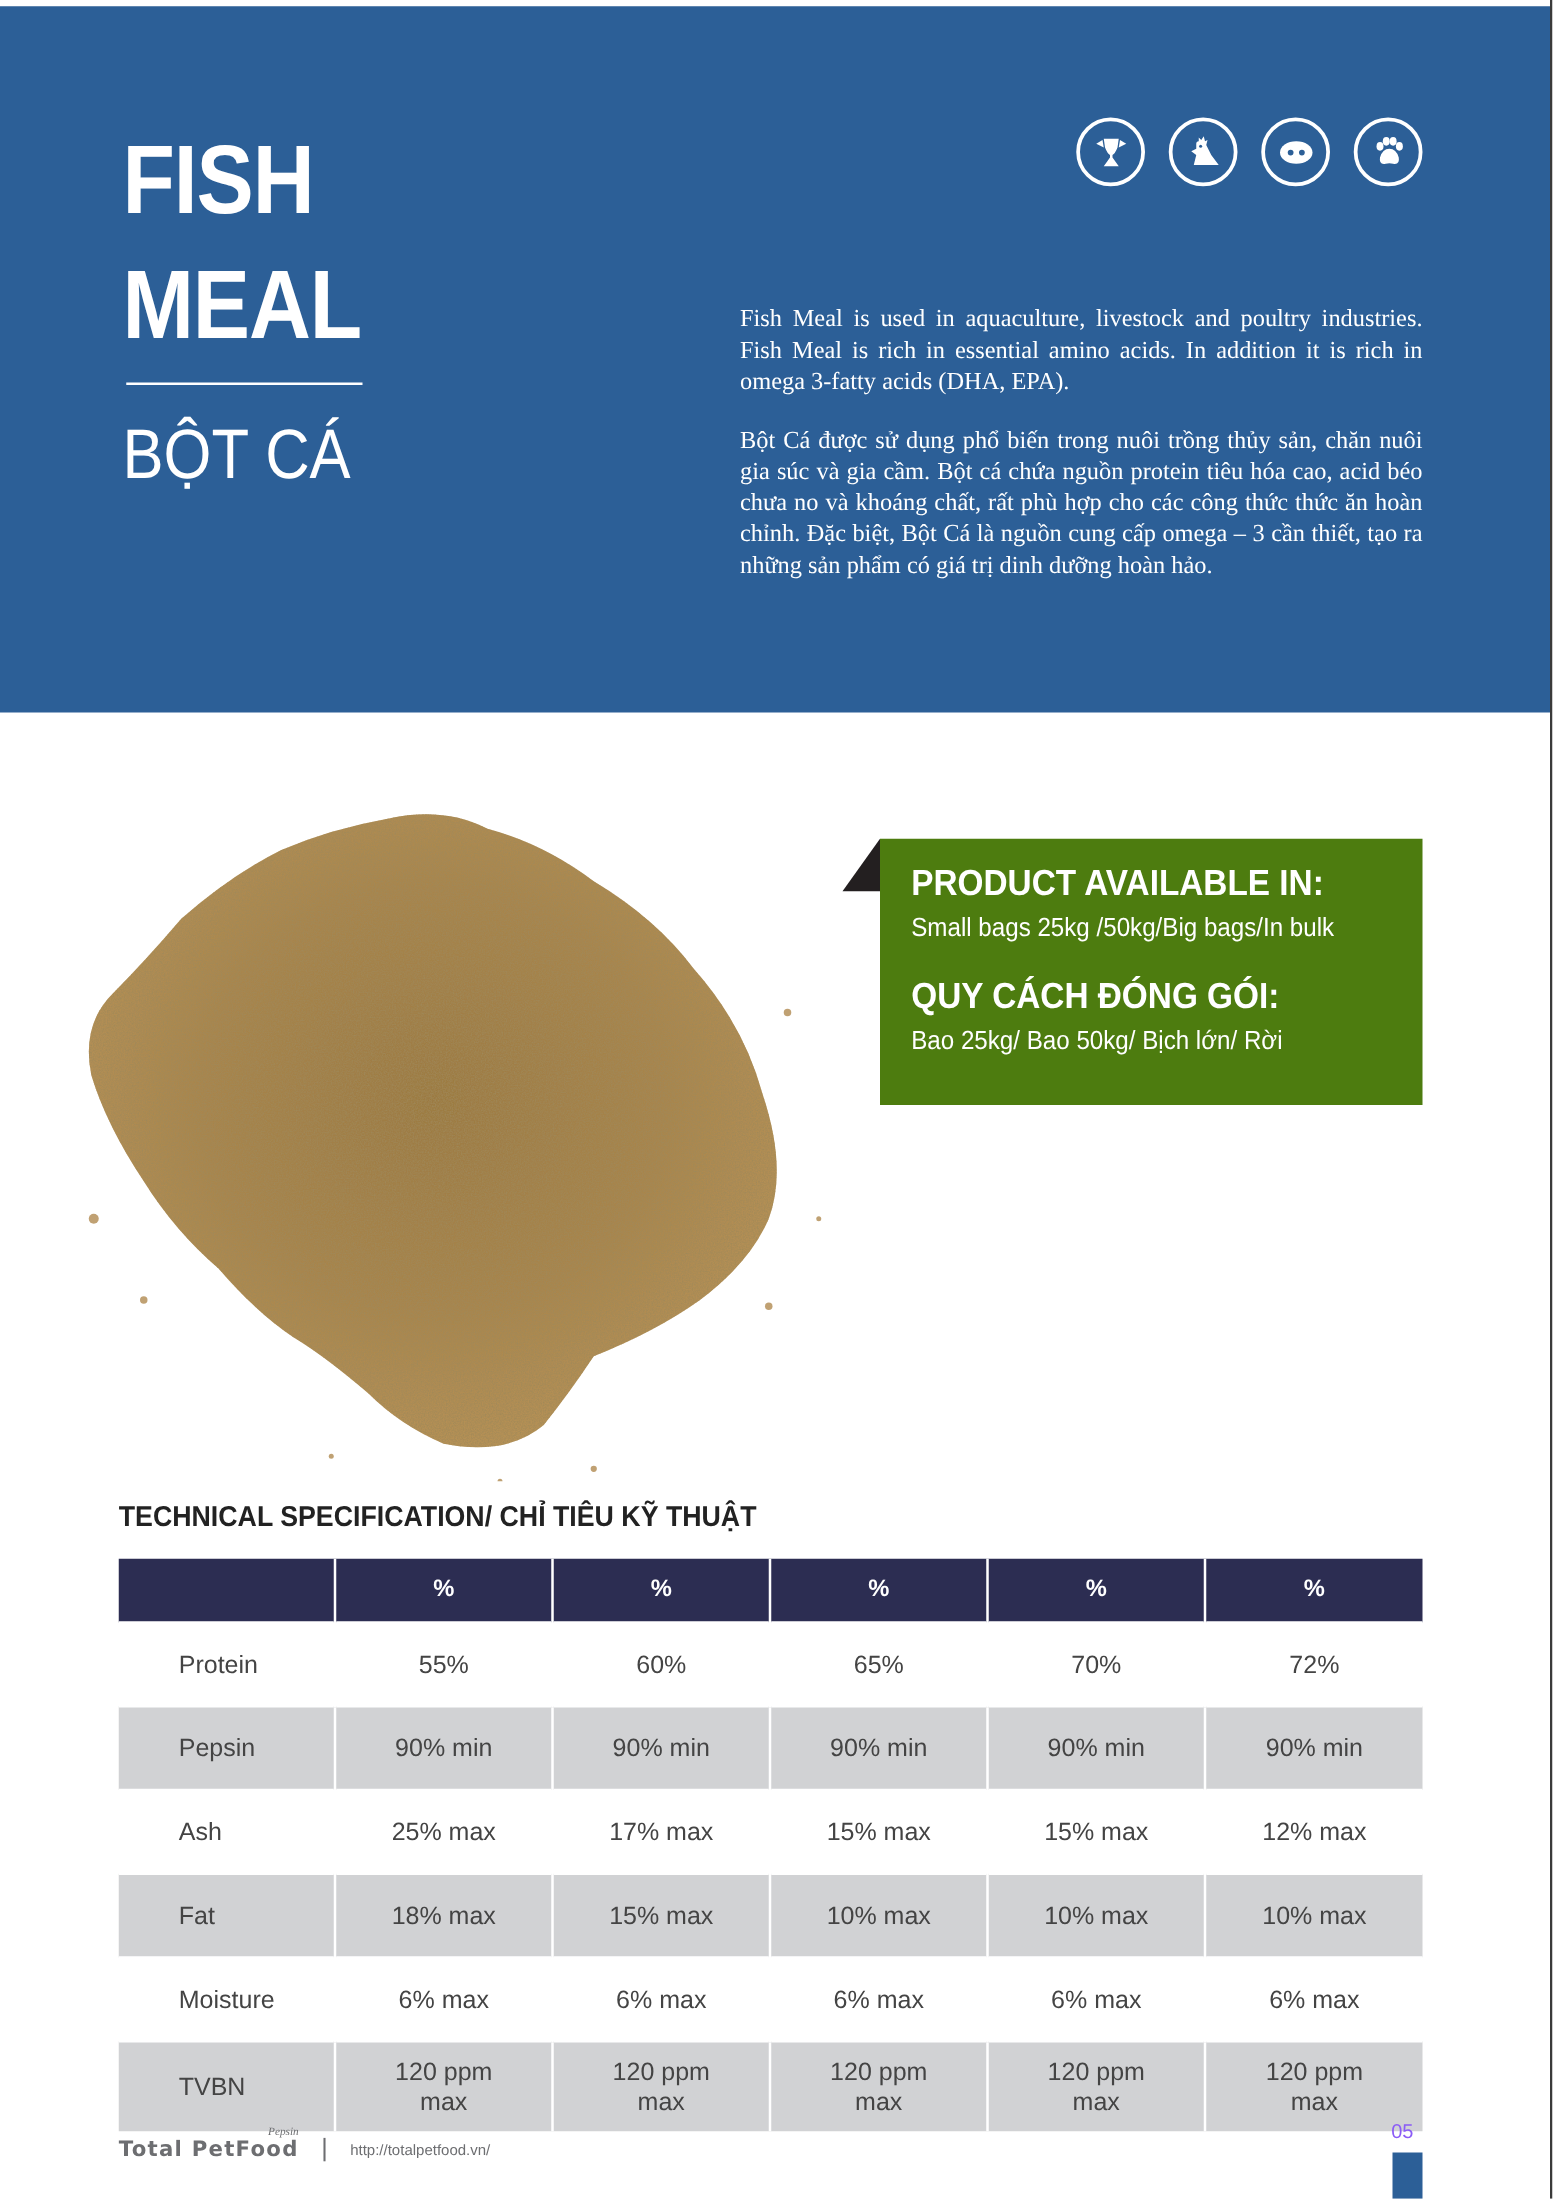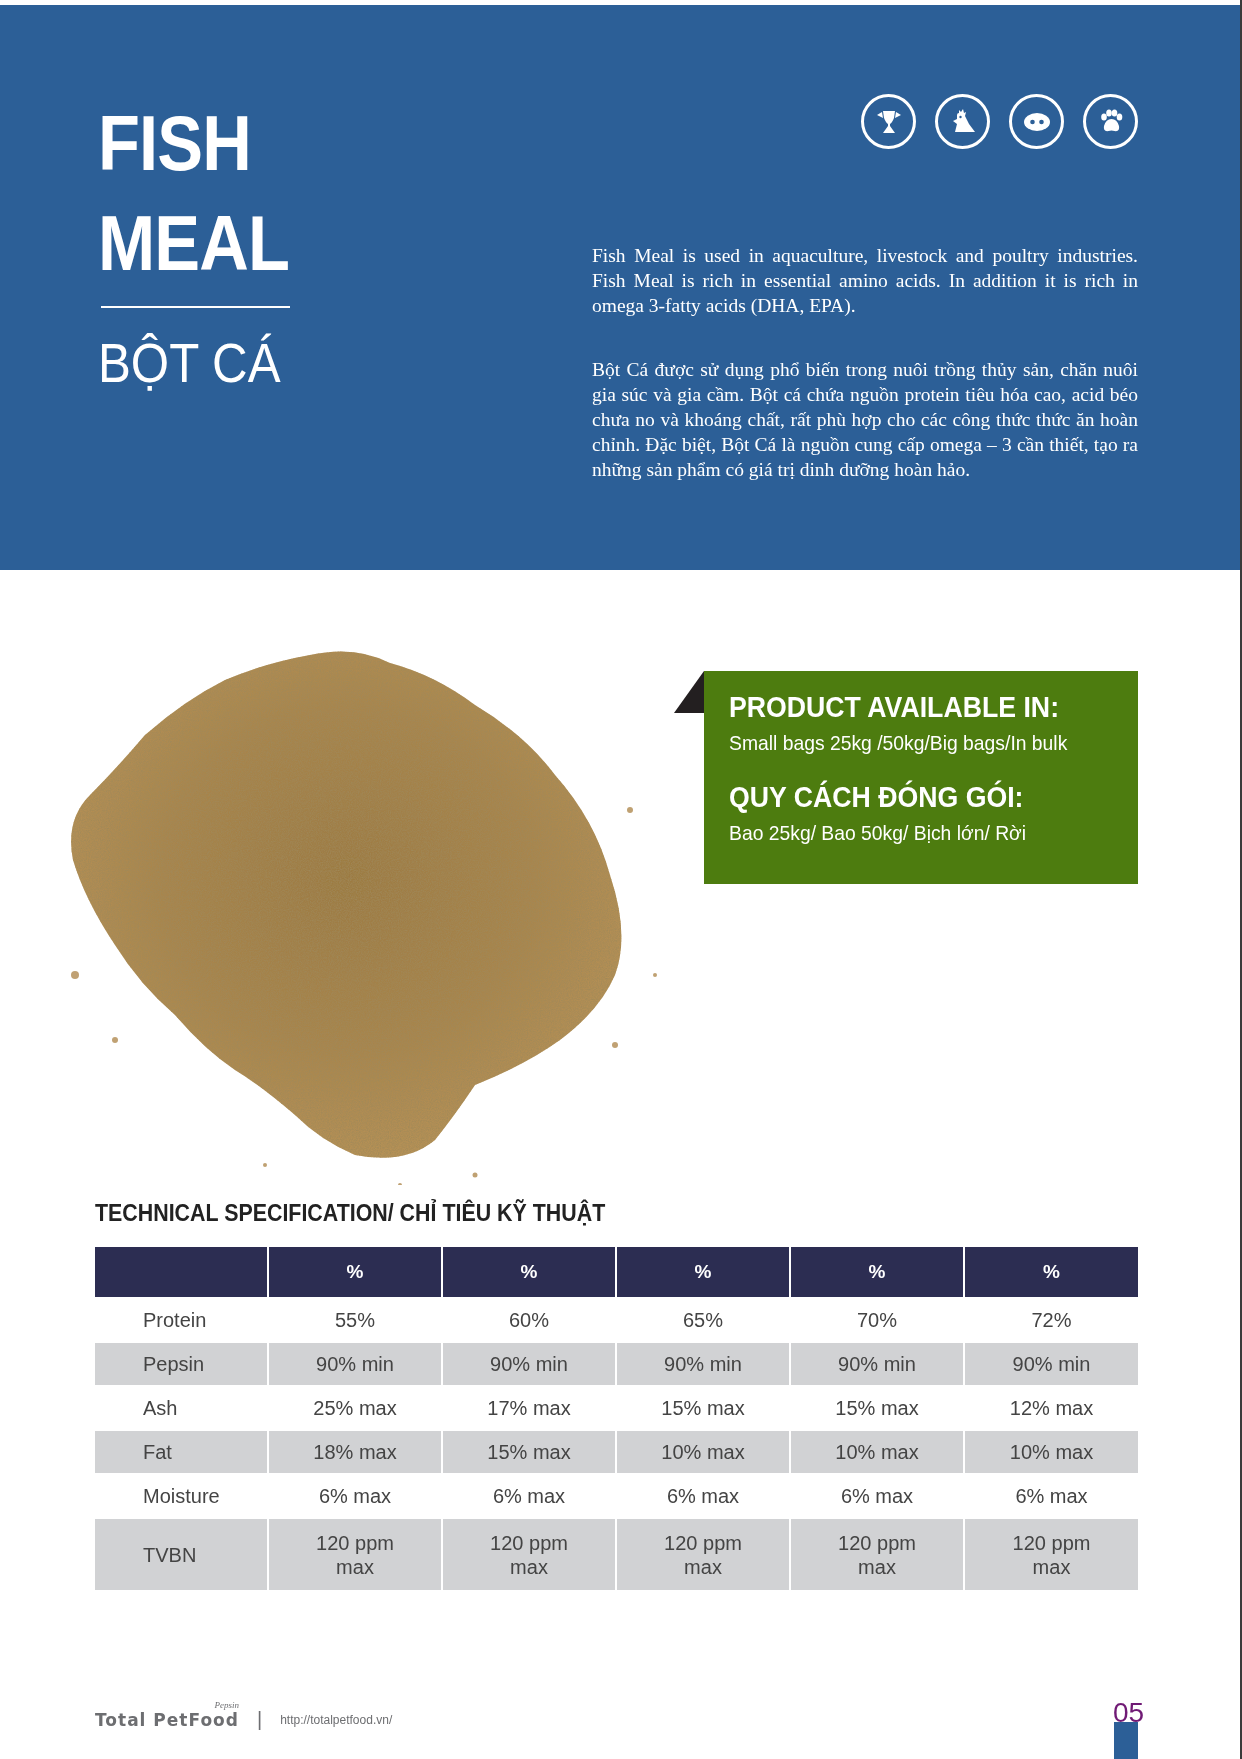--- a/index.html
+++ b/index.html
@@ -12,50 +12,50 @@
 
     .title-en { position: absolute; left: 98px; top: 88px; color: #fff; font-family: "Liberation Sans", sans-serif; font-weight: 700; font-size: 78px; line-height: 100px; letter-spacing: -1px; transform: scaleX(0.88); transform-origin: left top; }
     .title-rule { position: absolute; left: 101px; top: 301px; width: 189px; height: 2px; background: #ffffff; }
     .title-vi { position: absolute; left: 98px; top: 323px; color: #fff; font-family: "Liberation Sans", sans-serif; font-weight: 400; font-size: 56px; line-height: 70px; transform: scaleX(0.88); transform-origin: left top; }
 
     .icons { position: absolute; top: 89px; left: 861px; display: flex; gap: 19px; }
     .icon-circle { width: 55px; height: 55px; border: 3px solid #ffffff; border-radius: 50%; display: flex; align-items: center; justify-content: center; }
     .icon-circle svg { width: 32px; height: 32px; fill: #ffffff; }
 
     .desc { position: absolute; left: 592px; top: 238px; width: 546px; color: #ffffff; font-size: 19.5px; line-height: 25px; text-align: justify; font-family: Liberation Serif, serif; }
-    .desc p + p { margin-top: 39px; }
+    .desc p + p { margin-top: 22px; }
 
     .powder { position: absolute; left: 55px; top: 645px; width: 650px; height: 540px; }
 
     .pack-tab { position: absolute; left: 674px; top: 671px; width: 0; height: 0; border-bottom: 42px solid #231f20; border-left: 30px solid transparent; }
     .pack-box { position: absolute; left: 704px; top: 671px; width: 434px; height: 213px; background: #4d7c0f; color: #fff; padding: 18px 0 0 25px; }
     .pack-heading { font-weight: 700; font-size: 29px; line-height: 36px; transform: scaleX(0.92); transform-origin: left top; white-space: nowrap; }
     .pack-text { font-size: 21px; line-height: 28px; margin-top: 4px; transform: scaleX(0.92); transform-origin: left top; white-space: nowrap; }
     .pack-heading.second { margin-top: 22px; }
 
     .spec-title { position: absolute; left: 95px; top: 1198px; font-weight: 700; font-size: 23px; line-height: 30px; color: #222; transform: scaleX(0.93); transform-origin: left top; white-space: nowrap; }
 
     .spec-table { position: absolute; left: 95px; top: 1247px; width: 1043px; border-collapse: collapse; table-layout: fixed; }
     .spec-table th, .spec-table td { border-left: 2px solid #ffffff; text-align: center; vertical-align: middle; }
     .spec-table th:first-child, .spec-table td:first-child { border-left: none; }
     .spec-table col.c0 { width: 173px; }
     .spec-table thead th { background: #2c2d52; color: #ffffff; height: 51px; font-weight: 700; font-size: 19px; }
-    .spec-table tbody td { height: 44px; font-size: 20px; color: #444; line-height: 24px; border-top: 2px solid #ffffff; }
+    .spec-table tbody td { height: 67px; font-size: 20px; color: #444; line-height: 24px; border-top: 2px solid #ffffff; }
     .spec-table tbody tr:nth-child(even) td { background: #d1d2d4; }
     .spec-table tbody tr:nth-child(odd) td { background: #ffffff; }
     .spec-table tbody td.label { text-align: left; padding-left: 48px; }
     .spec-table tbody tr.tall td { height: 72px; }
 
     .footer { position: absolute; left: 95px; top: 1700px; display: flex; align-items: center; color: #6d6e71; }
     .brand { position: relative; font-family: "DejaVu Sans", sans-serif; font-size: 17px; font-weight: 700; letter-spacing: 1px; color: #6d6e71; padding-top: 8px; }
     .brand-sub { position: absolute; right: 0; top: -2px; font-family: "Liberation Serif", serif; font-style: italic; font-size: 9px; font-weight: 400; letter-spacing: 0; }
     .footer-sep { margin: 8px 18px 0 18px; font-size: 20px; }
     .footer-url { font-size: 12px; padding-top: 8px; }
 
-    .page-num { position: absolute; left: 1113px; top: 1697px; font-size: 28px; color: #701a75; }
+    .page-num { position: absolute; left: 1113px; top: 1697px; font-size: 16px; color: #8b5cf6; }
     .page-bar { position: absolute; left: 1114px; top: 1722px; width: 24px; height: 37px; background: #2c5f97; }
   </style>
 </head>
 <body>
 
 <div class="page-edge"></div>
 
 <section class="hero">
   <h1 class="title-en">
     <span>FISH</span><br>

